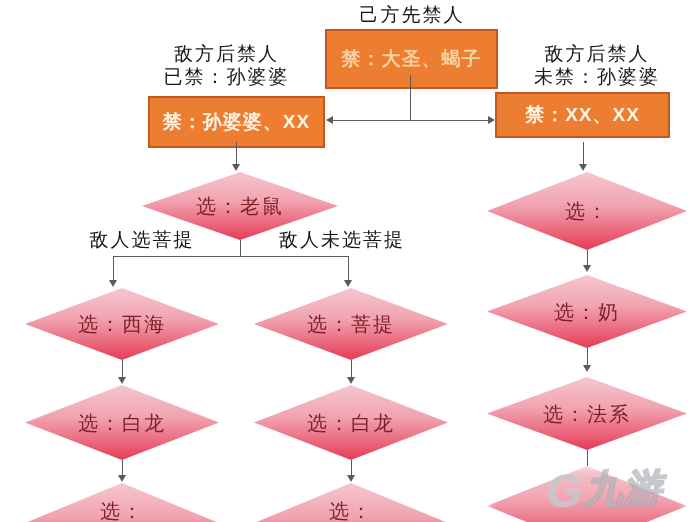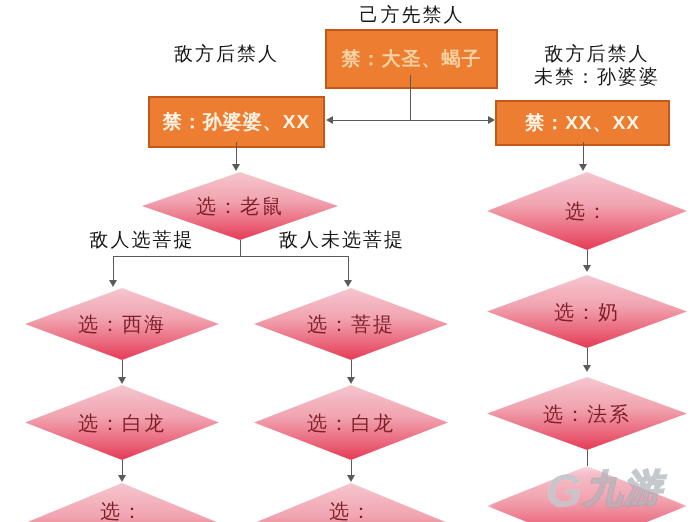--- a/index.html
+++ b/index.html
@@ -56,29 +56,30 @@
 <body>
 
 <div id="canvas">
 
   <div class="lbl" style="left:322px;top:3px;width:180px;">己方先禁人</div>
 
   <div class="obox center-box" style="left:325px;top:29px;width:173px;height:60px;">禁：大圣、蝎子</div>
 
   <div class="lbl" style="left:144px;top:42px;width:165px;">
       <span style="display:block;">敌方后禁人</span>
+      <span style="display:block;">已禁：孙婆婆</span>
     </div>
 
   <div class="lbl" style="left:513px;top:42px;width:168px;">
       <span style="display:block;">敌方后禁人</span>
       <span style="display:block;">未禁：孙婆婆</span>
     </div>
 
   <div class="obox side-box" style="left:148px;top:96px;width:177px;height:52px;">禁：孙婆婆、XX</div>
-  <div class="obox side-box" style="left:495px;top:100px;width:175px;height:46px;">禁：XX、XX</div>
+  <div class="obox side-box" style="left:495px;top:92px;width:175px;height:46px;">禁：XX、XX</div>
 
   <div class="line vline" style="left:410px;top:75px;height:46px;"></div>
   <div class="line hline" style="left:332px;top:120px;width:158px;"></div>
   <div class="arr left" style="left:326px;top:116px;"></div>
   <div class="arr right" style="left:488px;top:116px;"></div>
 
   <div class="line vline" style="left:236px;top:142px;height:23px;"></div>
   <div class="arr down" style="left:232px;top:164px;"></div>
 
   <div class="line vline" style="left:583px;top:142px;height:23px;"></div>

